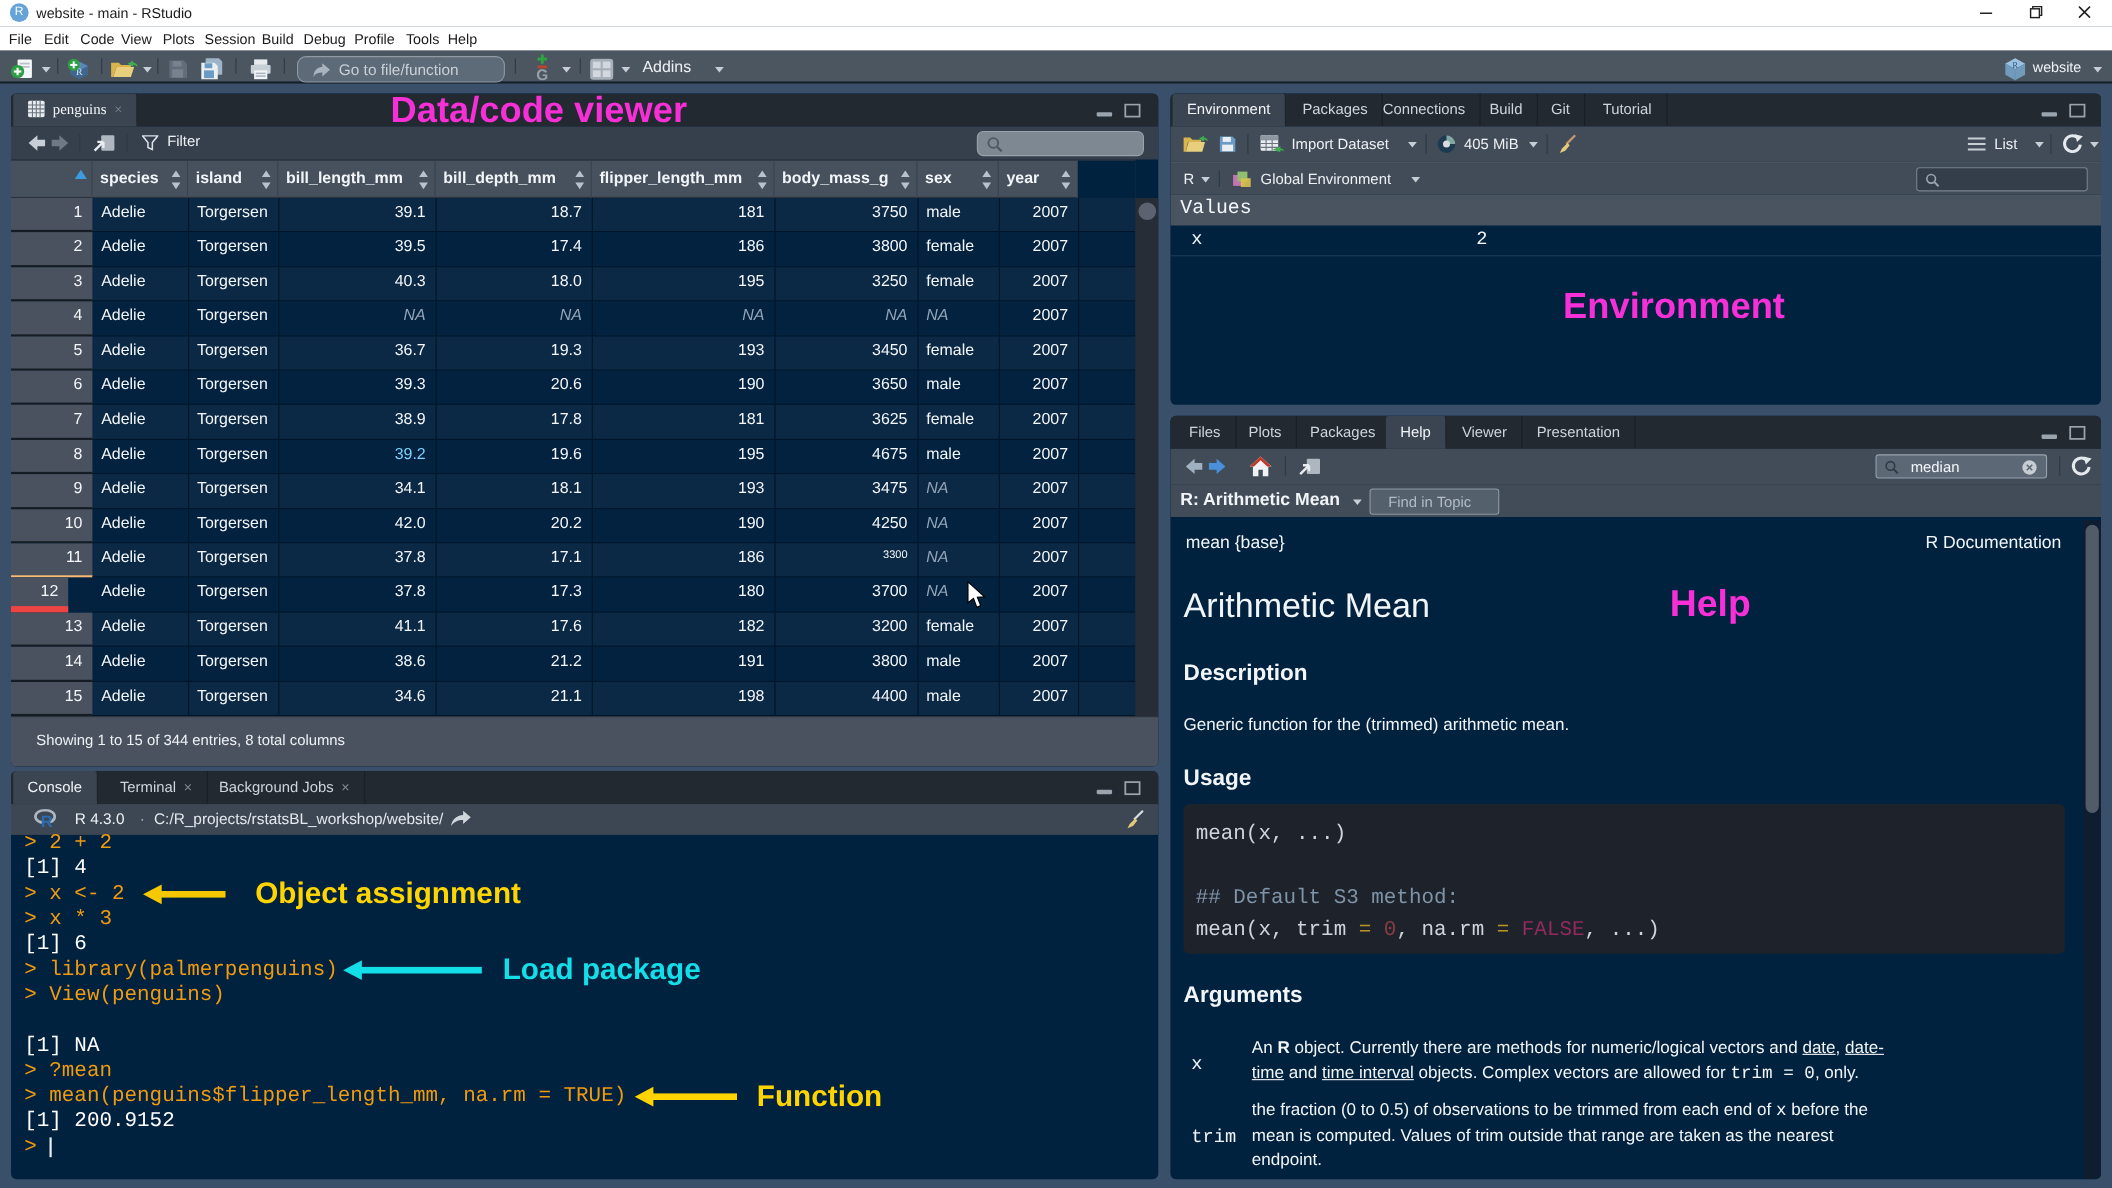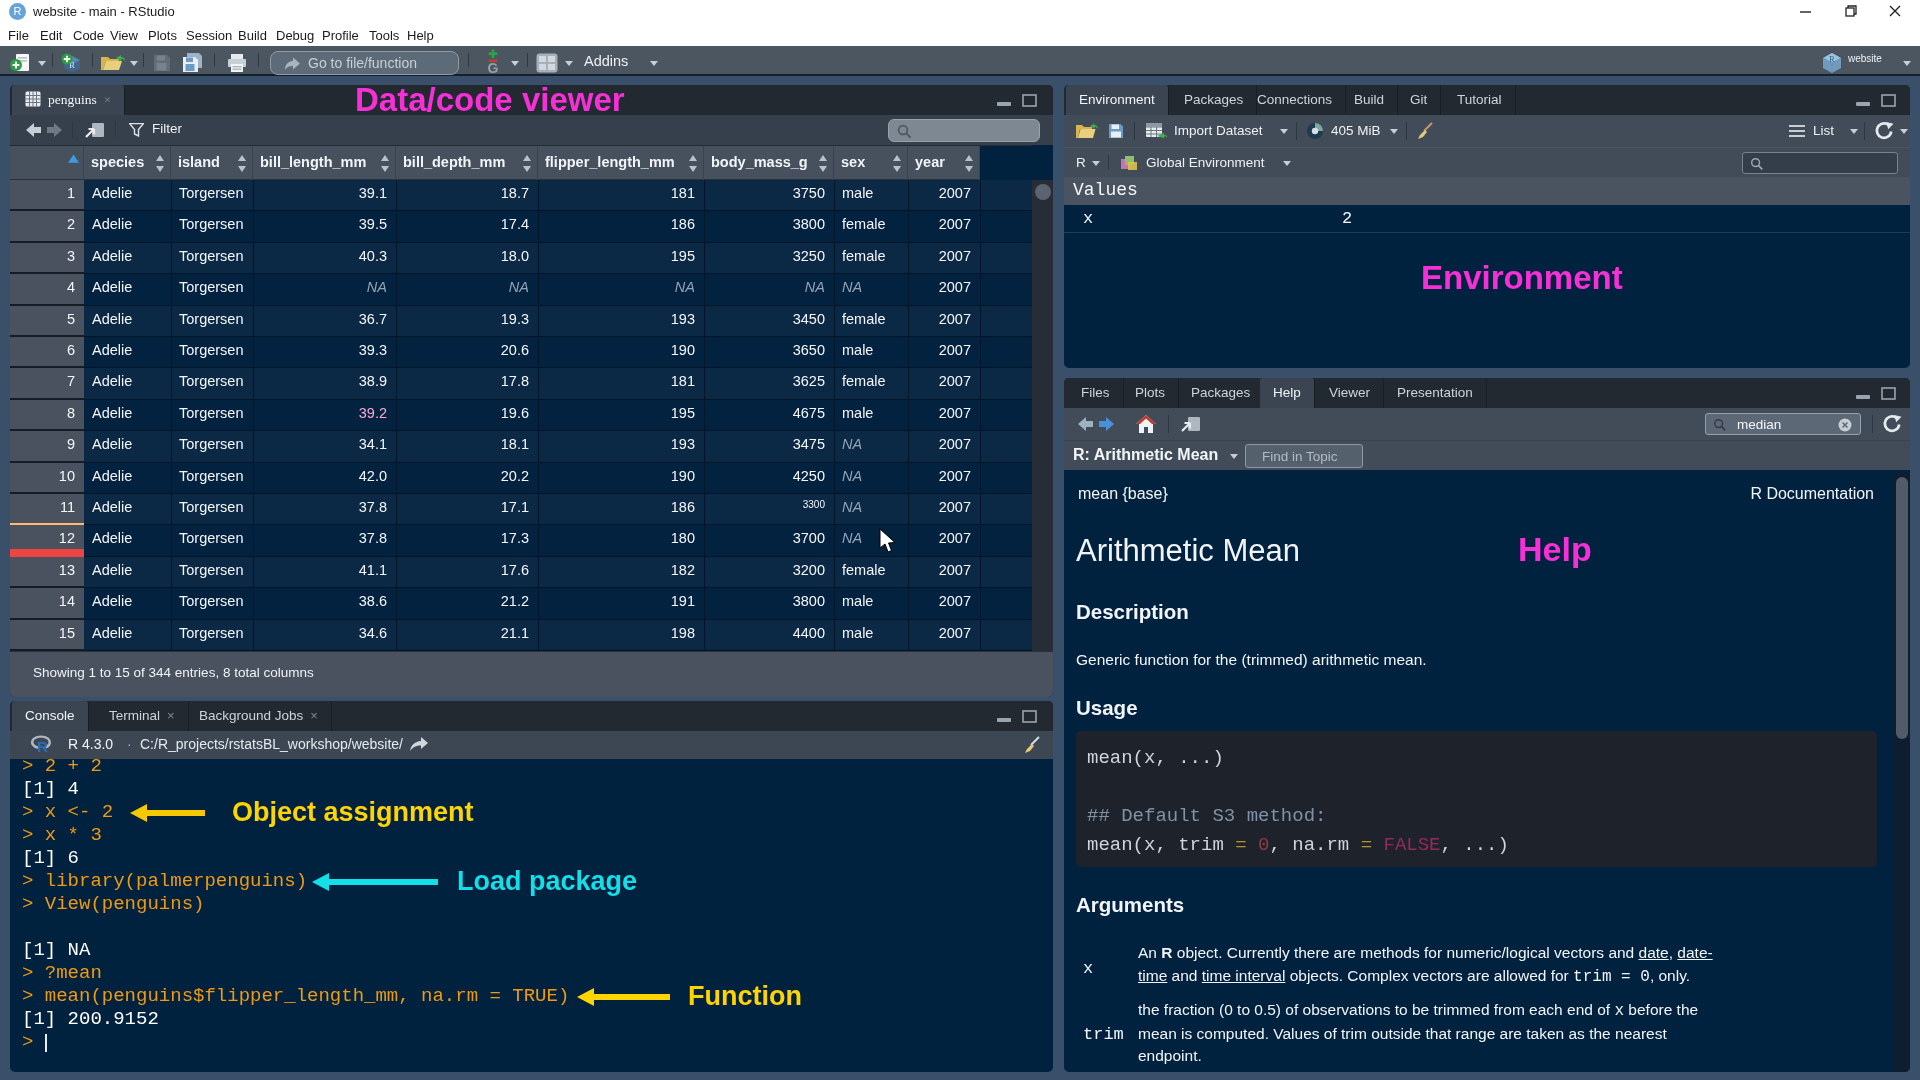--- a/index.html
+++ b/index.html
@@ -125,21 +125,21 @@
   <span class="caret abs" style="left:565px;top:15px;"></span>
   <span class="abs" style="left:584px;top:7px;font-size:14.5px;color:#eef1f4;">Addins</span>
   <span class="caret abs" style="left:650px;top:15px;"></span>
 
   <svg class="abs" style="left:1822px;top:6px;" width="20" height="22" viewBox="0 0 20 22">
     <path d="M10 1 l9 5 v10 l-9 5 -9 -5 V6 z" fill="#7fb2d9" opacity="0.75"></path>
     <path d="M10 1 l9 5 -9 5 -9 -5 z" fill="#a8cce7" opacity="0.8"></path>
     <path d="M10 11 v10 M10 11 l9 -5 M10 11 l-9 -5" stroke="#5d94c0" stroke-width="0.8" fill="none"></path>
     <text x="10" y="9.5" font-size="8" fill="#2c5f8a" text-anchor="middle" font-family="Liberation Serif">R</text>
   </svg>
-  <span class="abs" style="left:1848px;top:7px;font-size:10px;color:#f0f3f6;">website</span>
+  <span class="abs" style="left:1848px;top:7px;font-size:13px;color:#f0f3f6;">website</span>
   <span class="caret abs" style="left:1903px;top:15px;"></span>
 </div>
 
 <div class="pane" id="viewer" style="left:10px;top:85px;width:1043px;height:612px;">
   <div class="tabstrip">
     <div class="tab active" style="left:2px;font-family:Liberation Serif, serif;">
       <svg style="vertical-align:-3px;margin-right:7px;" width="16" height="16" viewBox="0 0 16 16">
         <rect x="0.5" y="0.5" width="15" height="15" rx="1.5" fill="#e8ecf0"></rect>
         <g stroke="#6b7580" stroke-width="1">
             <line x1="0.5" y1="4.5" x2="15.5" y2="4.5"></line>
@@ -391,21 +391,21 @@
       <div class="abs" style="left:898px;top:0;width:1px;height:31.4px;background:#001527;"></div>
       <div class="abs" style="left:970px;top:0;width:1px;height:31.4px;background:#001527;"></div>
       <div class="abs" style="left:74px;top:30.4px;width:948px;height:1px;background:#001527;"></div>
     </div>
     <div class="abs" style="left:0;top:219.8px;width:1022px;height:31.4px;background:#032240;">
       <div class="abs" style="left:0;top:0;width:74px;height:31.4px;background:#49525e;border-bottom:2px solid #161c24;">
           <span class="abs" style="right:9px;top:5px;font-size:14.5px;color:#f4f7fa;">8</span>
         </div>
       <span class="abs" style="left:82px;top:5px;font-size:14.5px;color:#f4f7fa;">Adelie</span>
       <span class="abs" style="left:169px;top:5px;font-size:14.5px;color:#f4f7fa;">Torgersen</span>
-      <span class="abs" style="right:645px;top:5px;font-size:14.5px;color:#f9a8d4;">39.2</span>
+      <span class="abs" style="right:645px;top:5px;font-size:14.5px;color:#7dd3fc;">39.2</span>
       <span class="abs" style="right:503px;top:5px;font-size:14.5px;color:#f4f7fa;">19.6</span>
       <span class="abs" style="right:337px;top:5px;font-size:14.5px;color:#f4f7fa;">195</span>
       <span class="abs" style="right:207px;top:5px;font-size:14.5px;color:#f4f7fa;">4675</span>
       <span class="abs" style="left:832px;top:5px;font-size:14.5px;color:#f4f7fa;">male</span>
       <span class="abs" style="right:61px;top:5px;font-size:14.5px;color:#f4f7fa;">2007</span>
       <div class="abs" style="left:161px;top:0;width:1px;height:31.4px;background:#001527;"></div>
       <div class="abs" style="left:243px;top:0;width:1px;height:31.4px;background:#001527;"></div>
       <div class="abs" style="left:386px;top:0;width:1px;height:31.4px;background:#001527;"></div>
       <div class="abs" style="left:528px;top:0;width:1px;height:31.4px;background:#001527;"></div>
       <div class="abs" style="left:694px;top:0;width:1px;height:31.4px;background:#001527;"></div>
@@ -474,21 +474,21 @@
       <div class="abs" style="left:243px;top:0;width:1px;height:31.4px;background:#001527;"></div>
       <div class="abs" style="left:386px;top:0;width:1px;height:31.4px;background:#001527;"></div>
       <div class="abs" style="left:528px;top:0;width:1px;height:31.4px;background:#001527;"></div>
       <div class="abs" style="left:694px;top:0;width:1px;height:31.4px;background:#001527;"></div>
       <div class="abs" style="left:824px;top:0;width:1px;height:31.4px;background:#001527;"></div>
       <div class="abs" style="left:898px;top:0;width:1px;height:31.4px;background:#001527;"></div>
       <div class="abs" style="left:970px;top:0;width:1px;height:31.4px;background:#001527;"></div>
       <div class="abs" style="left:74px;top:30.4px;width:948px;height:1px;background:#001527;"></div>
     </div>
     <div class="abs" style="left:0;top:345.4px;width:1022px;height:31.4px;background:#032240;">
-      <div class="abs" style="left:0;top:0;width:74px;height:31.4px;background:#49525e;border-bottom:8px solid #ef4444;">
+      <div class="abs" style="left:0;top:0;width:52px;height:31.4px;background:#49525e;border-bottom:6px solid #ef4444;">
           <span class="abs" style="right:9px;top:5px;font-size:14.5px;color:#f4f7fa;">12</span>
         </div>
       <span class="abs" style="left:82px;top:5px;font-size:14.5px;color:#f4f7fa;">Adelie</span>
       <span class="abs" style="left:169px;top:5px;font-size:14.5px;color:#f4f7fa;">Torgersen</span>
       <span class="abs" style="right:645px;top:5px;font-size:14.5px;color:#f4f7fa;">37.8</span>
       <span class="abs" style="right:503px;top:5px;font-size:14.5px;color:#f4f7fa;">17.3</span>
       <span class="abs" style="right:337px;top:5px;font-size:14.5px;color:#f4f7fa;">180</span>
       <span class="abs" style="right:207px;top:5px;font-size:14.5px;color:#f4f7fa;">3700</span>
       <span class="abs" style="left:832px;top:5px;font-size:14.5px;font-style:italic;color:#93a4b6;">NA</span>
       <span class="abs" style="right:61px;top:5px;font-size:14.5px;color:#f4f7fa;">2007</span>

